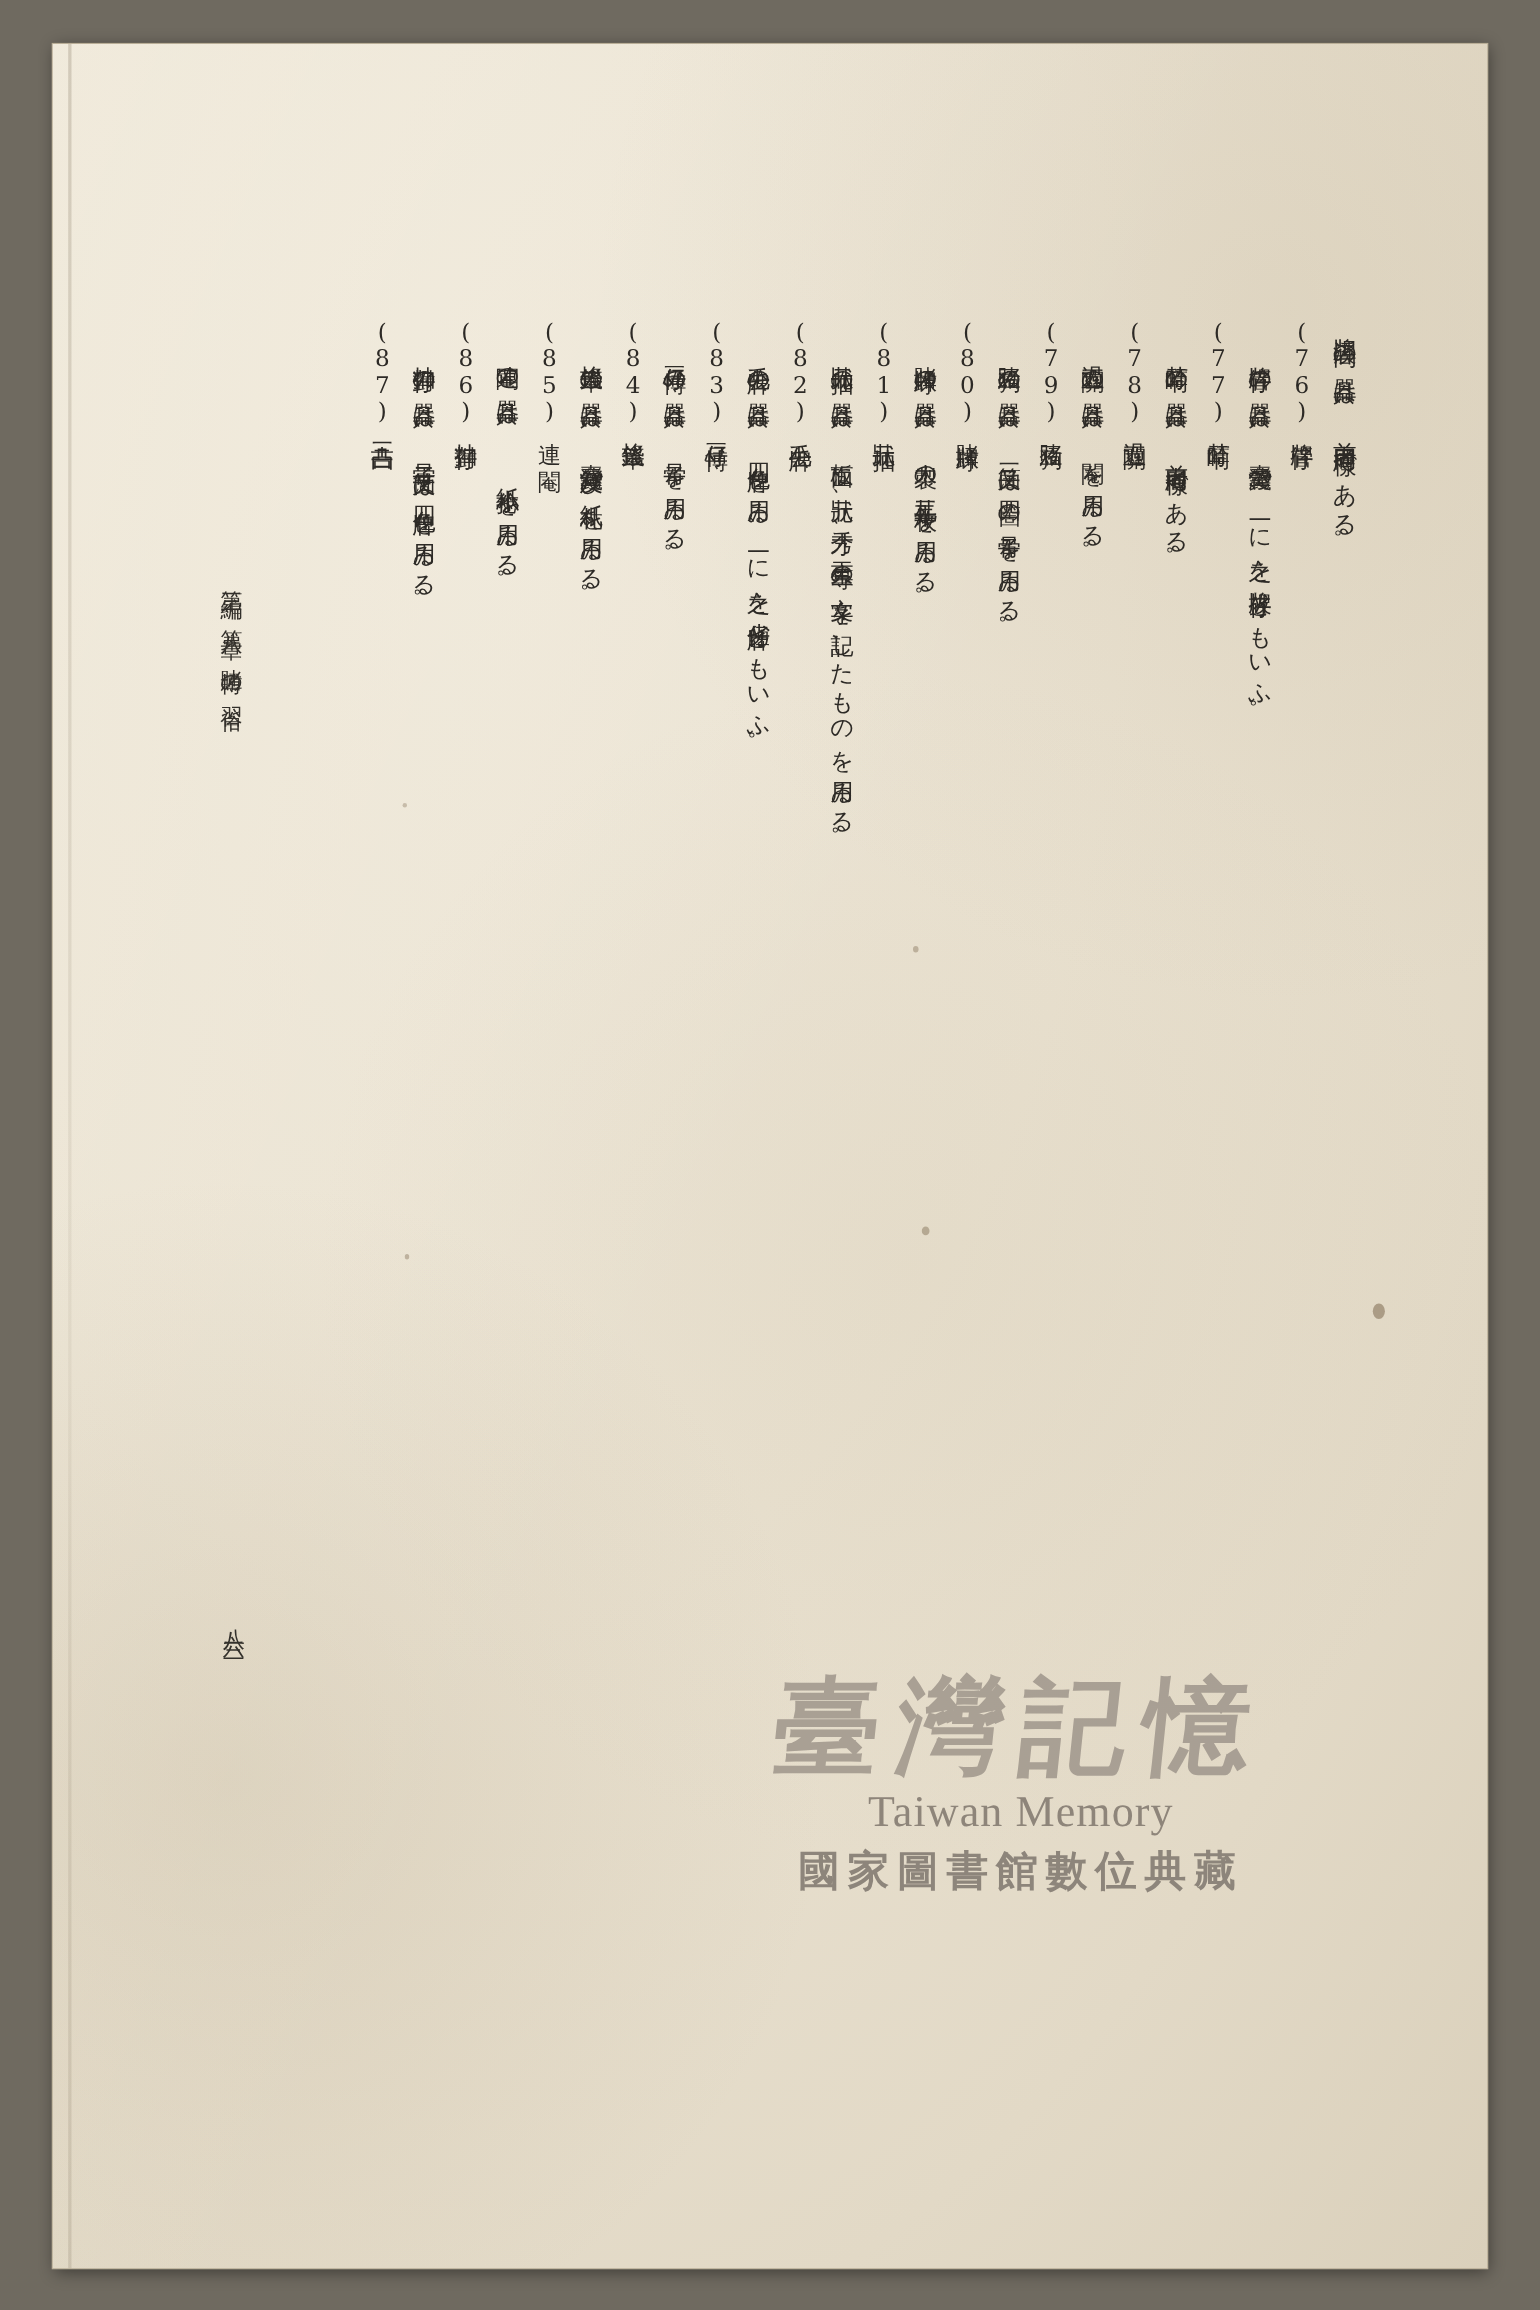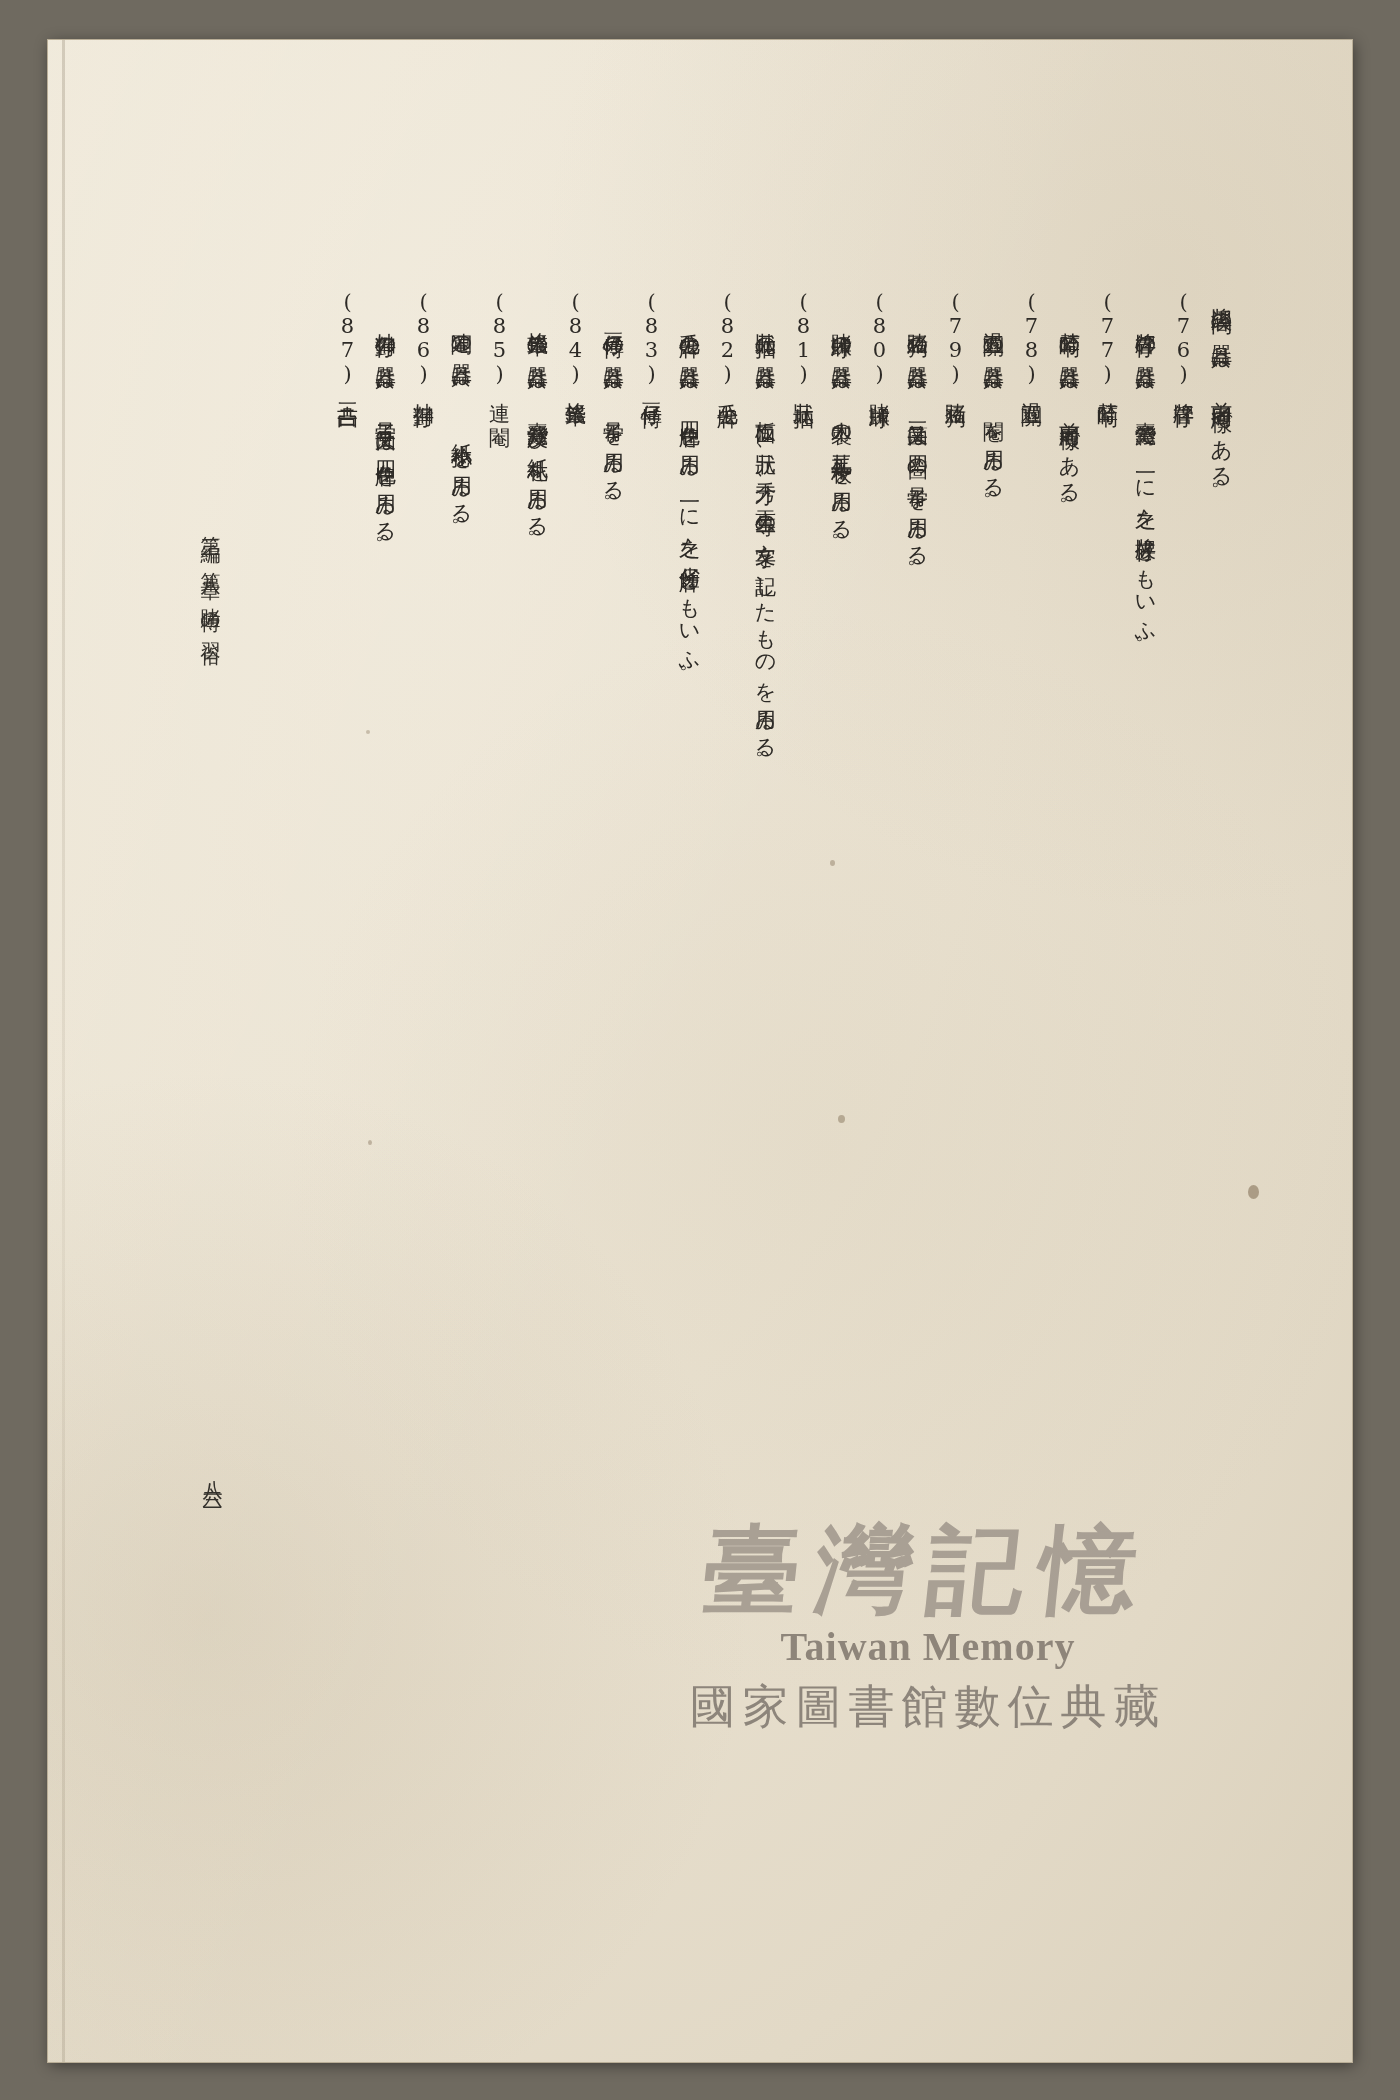--- a/index.html
+++ b/index.html
@@ -127,29 +127,29 @@
     line-height: 1.05;
     font-weight: bold;
     transform: skewX(-6deg);
   }
   #wm-latin {
     font-family: "Liberation Serif", serif;
     font-size: 40px;
     letter-spacing: 1px;
     color: #8e857a;
     margin-top: 2px;
-    font-weight: bold;
+    font-weight: normal;
   }
   #wm-sub {
     font-family: "DejaVu Serif", serif;
-    font-size: 46px;
+    font-size: 38px;
     letter-spacing: 7px;
     color: #8d857b;
     margin-top: 6px;
-    font-weight: normal;
+    font-weight: bold;
   }
 </style>
 </head>
 <body>
 
 <div id="scan">
   <div id="plate-edge"></div>
 
   <span class="speck" style="left:1200px; top:1145px; width:11px; height:14px;"></span>
   <span class="speck" style="left:790px; top:1075px; width:7px; height:8px; opacity:.45;"></span>

